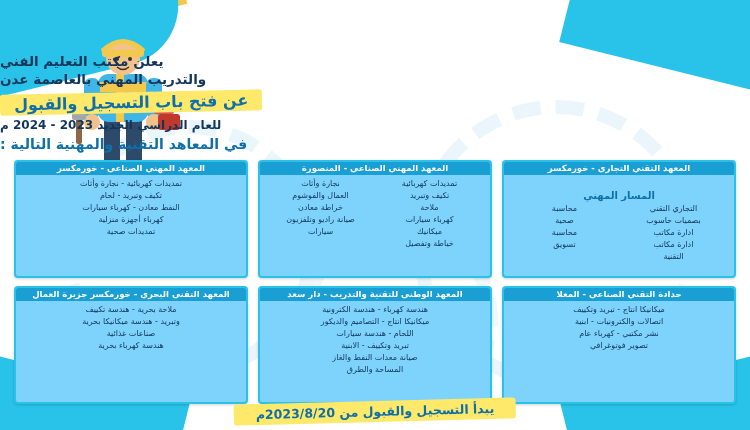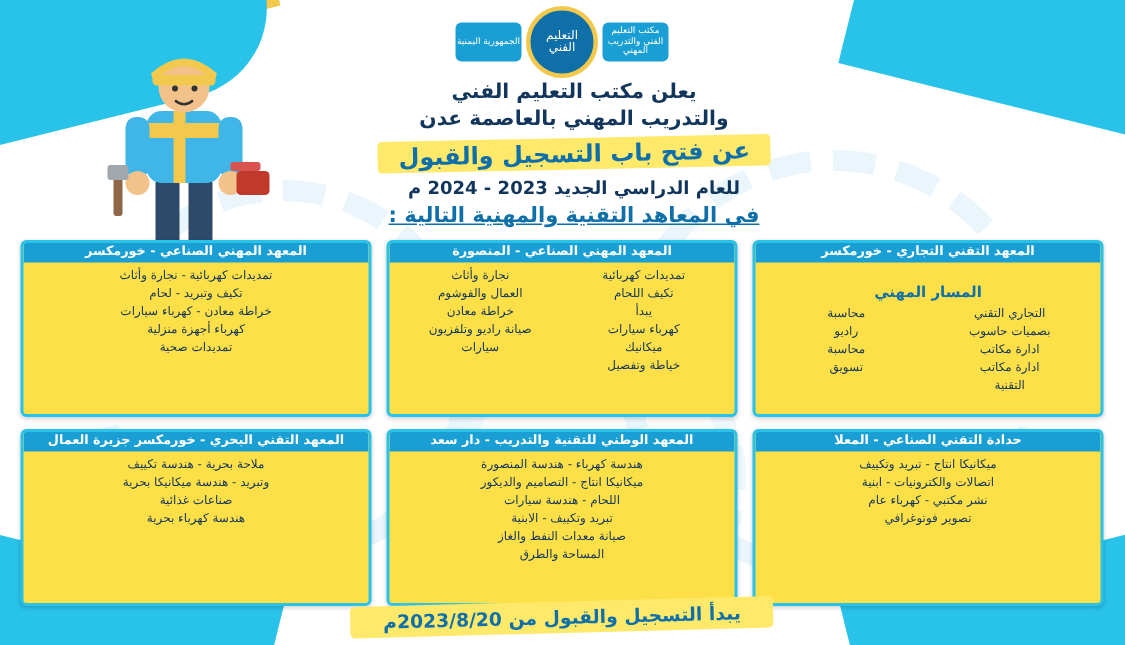--- a/index.html
+++ b/index.html
@@ -156,23 +156,23 @@
     left: 58px;
     top: 22px;
     width: 130px;
     height: 150px;
   }
 
   
   .header-text {
     position: absolute;
     top: 52px;
-    left: 16px;
+    left: 0;
     right: 0;
-    text-align: center;
+    text-align: left;
   }
   .hdr-line1 {
     font-size: 13.5px;
     font-weight: bold;
     color: #12355b;
     line-height: 1.35;
   }
   .hdr-highlight {
     display: inline-block;
     margin-top: 4px;
@@ -188,37 +188,36 @@
     margin-top: 5px;
     font-size: 12px;
     font-weight: bold;
     color: #12355b;
   }
   .hdr-sub {
     margin-top: 4px;
     font-size: 14px;
     font-weight: bold;
     color: #0f6fa8;
-    text-decoration: underline;
   }
 
   
   .grid {
     position: absolute;
     top: 160px;
     left: 14px;
     right: 14px;
     display: grid;
     grid-template-columns: repeat(3, 1fr);
     grid-template-rows: repeat(2, 118px);
     gap: 8px 10px;
   }
   .card {
     position: relative;
-    background: #fde047;
+    background: #7dd3fc;
     border: 2px solid #29c3ea;
     border-radius: 4px;
     box-shadow: 0 1px 3px rgba(0,0,0,0.18);
     padding: 16px 8px 5px 8px;
     box-sizing: border-box;
     overflow: hidden;
   }
   .card-title {
     position: absolute;
     top: -1px;
@@ -287,25 +286,20 @@
   <div class="corner-band band-tr"></div>
   <div class="corner-band band-bl2"></div>
   <div class="corner-band band-bl"></div>
   <div class="corner-band band-br2"></div>
   <div class="corner-band band-br"></div>
 
   <div class="watermark wm1"></div>
   <div class="watermark wm2"></div>
   <div class="watermark wm3"></div>
 
-  <div class="logo-wrap">
-    <div class="logo-side">مكتب التعليم الفني والتدريب المهني</div>
-    <div class="logo-circle">التعليم الفني</div>
-    <div class="logo-side">الجمهورية اليمنية</div>
-  </div>
 
   <svg class="worker" viewBox="0 0 130 150">
     <ellipse cx="65" cy="145" rx="40" ry="5" fill="#cfe9f5"></ellipse>
 
     <rect x="46" y="95" width="16" height="48" rx="5" fill="#2e4a6b"></rect>
     <rect x="68" y="95" width="16" height="48" rx="5" fill="#2e4a6b"></rect>
     <rect x="42" y="138" width="22" height="8" rx="3" fill="#3a3a3a"></rect>
     <rect x="66" y="138" width="22" height="8" rx="3" fill="#3a3a3a"></rect>
 
     <rect x="40" y="52" width="50" height="48" rx="10" fill="#3fb5e8"></rect>
@@ -340,71 +334,71 @@
 
   <div class="grid">
 
     <div class="card two-col">
       <div class="card-title">المعهد التقني التجاري - خورمكسر</div>
       <div class="card-subtitle">المسار المهني</div>
       <ul>
         <li>التجاري التقني</li>
         <li>محاسبة</li>
         <li>بصميات حاسوب</li>
-        <li>راديو</li>
+        <li>صحية</li>
         <li>ادارة مكاتب</li>
         <li>محاسبة</li>
         <li>ادارة مكاتب</li>
         <li>تسويق</li>
         <li>التقنية</li>
       </ul>
     </div>
 
     <div class="card two-col">
       <div class="card-title">المعهد المهني الصناعي - المنصورة</div>
       <ul>
         <li>تمديدات كهربائية</li>
         <li>نجارة وأثاث</li>
-        <li>تكيف اللحام</li>
+        <li>تكيف وتبريد</li>
         <li>العمال والفوشوم</li>
-        <li>يبدأ</li>
+        <li>ملاحة</li>
         <li>خراطة معادن</li>
         <li>كهرباء سيارات</li>
         <li>صيانة راديو وتلفزيون</li>
         <li>ميكانيك</li>
         <li>سيارات</li>
         <li>خياطة وتفصيل</li>
       </ul>
     </div>
 
     <div class="card">
       <div class="card-title">المعهد المهني الصناعي - خورمكسر</div>
       <ul>
         <li>تمديدات كهربائية - نجارة وأثاث</li>
         <li>تكيف وتبريد - لحام</li>
-        <li>خراطة معادن - كهرباء سيارات</li>
+        <li>النفط معادن - كهرباء سيارات</li>
         <li>كهرباء أجهزة منزلية</li>
         <li>تمديدات صحية</li>
       </ul>
     </div>
 
     <div class="card">
       <div class="card-title">حدادة التقني الصناعي - المعلا</div>
       <ul>
         <li>ميكانيكا انتاج - تبريد وتكييف</li>
         <li>اتصالات والكترونيات - ابنية</li>
         <li>نشر مكتبي - كهرباء عام</li>
         <li>تصوير فوتوغرافي</li>
       </ul>
     </div>
 
     <div class="card">
       <div class="card-title">المعهد الوطني للتقنية والتدريب - دار سعد</div>
       <ul>
-        <li>هندسة كهرباء - هندسة المنصورة</li>
+        <li>هندسة كهرباء - هندسة الكترونية</li>
         <li>ميكانيكا انتاج - التصاميم والديكور</li>
         <li>اللحام - هندسة سيارات</li>
         <li>تبريد وتكييف - الابنية</li>
         <li>صيانة معدات النفط والغاز</li>
         <li>المساحة والطرق</li>
       </ul>
     </div>
 
     <div class="card">
       <div class="card-title">المعهد التقني البحري - خورمكسر جزيرة العمال</div>

